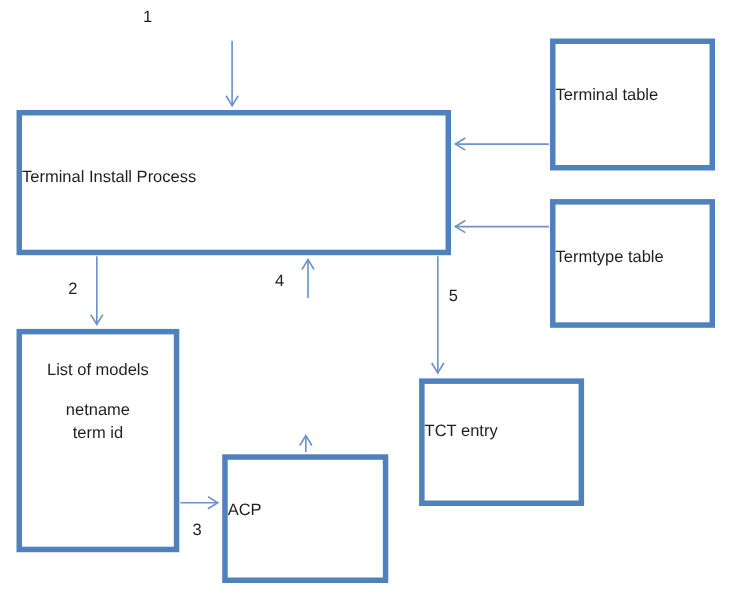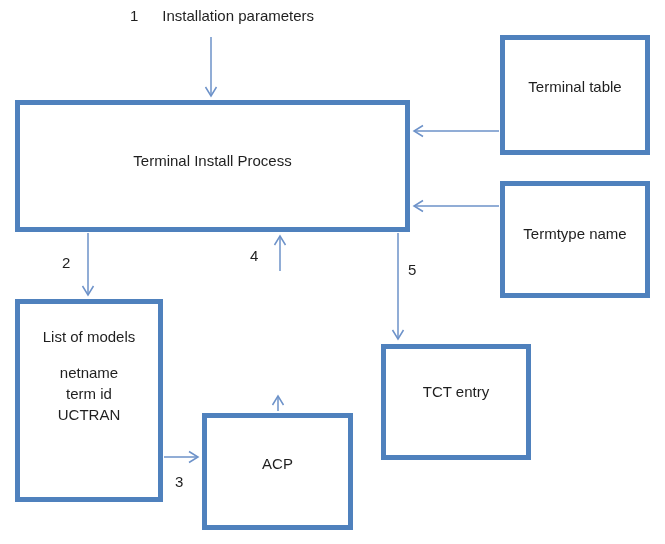--- a/index.html
+++ b/index.html
@@ -34,21 +34,21 @@
     stroke: var(--arrow-color, #6d92c9);
     stroke-width: 1.5;
     fill: none;
   }
   .dbox {
     position: absolute;
     border: 5px solid var(--border-color, #4f81bd);
     background: #ffffff;
     display: flex;
     align-items: center;
-    justify-content: center;
+    justify-content: flex-start;
     text-align: center;
     box-sizing: content-box;
   }
   #box-terminal-install { left: 15px;  top: 100px; width: 385px; height: 122px; padding-bottom: 0; }
   #box-terminal-install .label-inner { margin-bottom: 12px; }
   #box-terminal-table   { left: 500px; top: 35px;  width: 140px; height: 110px; }
   #box-terminal-table .label-inner { margin-bottom: 18px; }
   #box-termtype-table   { left: 500px; top: 181px; width: 140px; height: 107px; }
   #box-termtype-table .label-inner { margin-bottom: 12px; }
   #box-list-models      { left: 15px;  top: 299px; width: 138px; height: 193px;
@@ -98,41 +98,39 @@
     <path class="arrow-line" d="M499,206 L414,206" marker-end="url(#ah)"></path>
     <path class="arrow-line" d="M88,233 L88,295" marker-end="url(#ah)"></path>
     <path class="arrow-line" d="M164,457 L198,457" marker-end="url(#ah)"></path>
     <path class="arrow-line" d="M278,411 L278,396" marker-end="url(#ah)"></path>
     <path class="arrow-line" d="M280,271 L280,236" marker-end="url(#ah)"></path>
     <path class="arrow-line" d="M398,233 L398,339" marker-end="url(#ah)"></path>
   </svg>
 
   <div class="step1-row">
     <span class="step-digit">1</span>
-    <span>Installation parameters</span>
   </div>
 
   <div class="dbox" id="box-terminal-install">
     <span class="label-inner">Terminal Install Process</span>
   </div>
 
   <div class="dbox" id="box-terminal-table">
     <span class="label-inner">Terminal table</span>
   </div>
 
   <div class="dbox" id="box-termtype-table">
-    <span class="label-inner">Termtype name</span>
+    <span class="label-inner">Termtype table</span>
   </div>
 
   <div class="dbox" id="box-list-models">
     <div class="models-title">List of models</div>
     <div class="models-gap"></div>
     <div class="models-item">netname</div>
     <div class="models-item">term id</div>
-    <div class="models-item">UCTRAN</div>
   </div>
 
 
   <div class="dbox" id="box-acp">
     <span class="label-inner">ACP</span>
   </div>
 
   <div class="dbox" id="box-tct">
     <span class="label-inner">TCT entry</span>
   </div>

